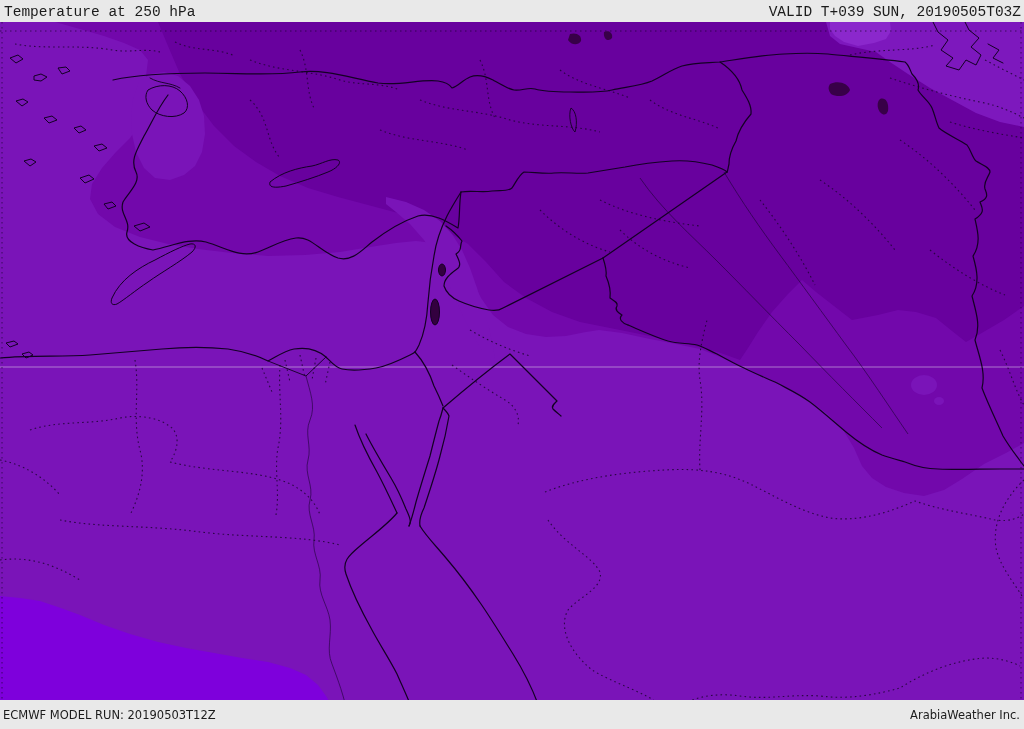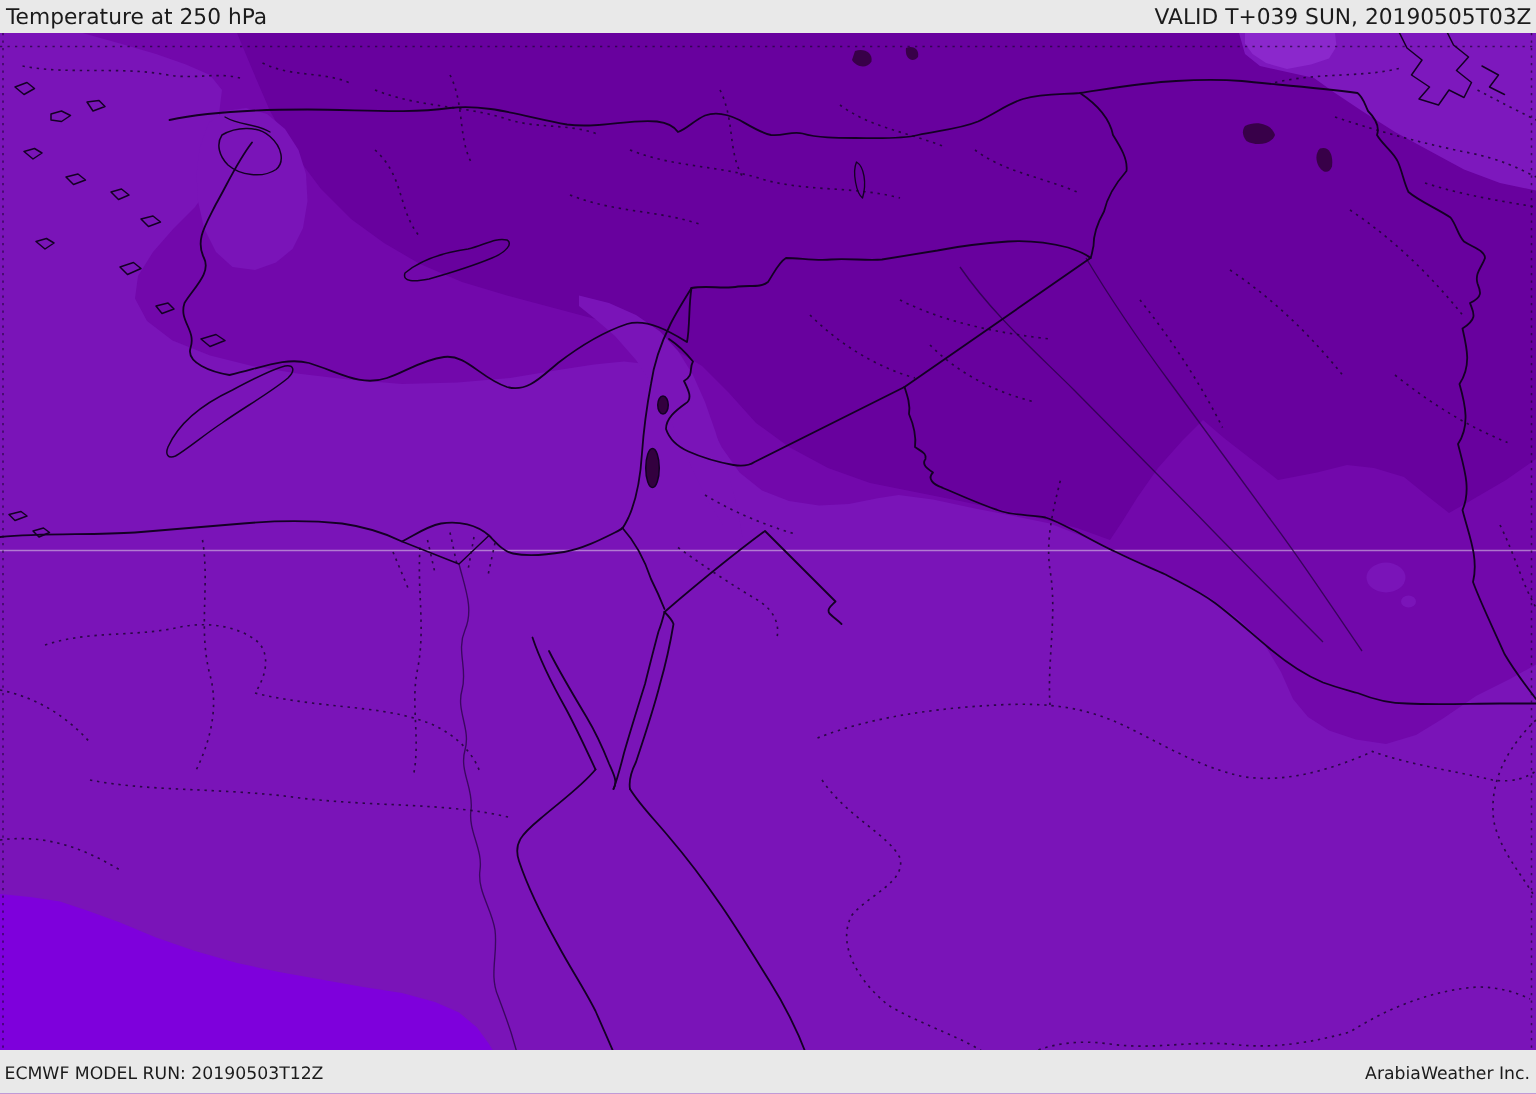--- a/index.html
+++ b/index.html
@@ -6,21 +6,21 @@
   body{
     width:1024px;height:729px;position:relative;overflow:hidden;
     font-family:"DejaVu Sans","Liberation Sans",sans-serif;
     background:#e9e9e9;
   }
   .bar{
     position:absolute;left:0;width:1024px;background:#e9e9e9;color:#1b1b1b;
     display:flex;justify-content:space-between;align-items:center;
     box-sizing:border-box;
   }
-  .bar.top{top:0;height:24px;font-size:14.5px;padding:0 3px 0 4px;}
+  .bar.top{top:0;height:24px;font-size:14.5px;padding:0 3px 0 4px;font-family:Liberation Mono, monospace;}
   .bar.bottom{bottom:0;height:29px;font-size:11.5px;padding:0 4px 0 3px;}
   .bar .left{white-space:nowrap;}
   .bar .right{white-space:nowrap;text-align:center;}
   #map-wrap{position:absolute;top:22px;left:0;width:1024px;height:694px;}
   svg{display:block;}
 </style>
 </head>
 <body>
 
 <div class="bar top">

